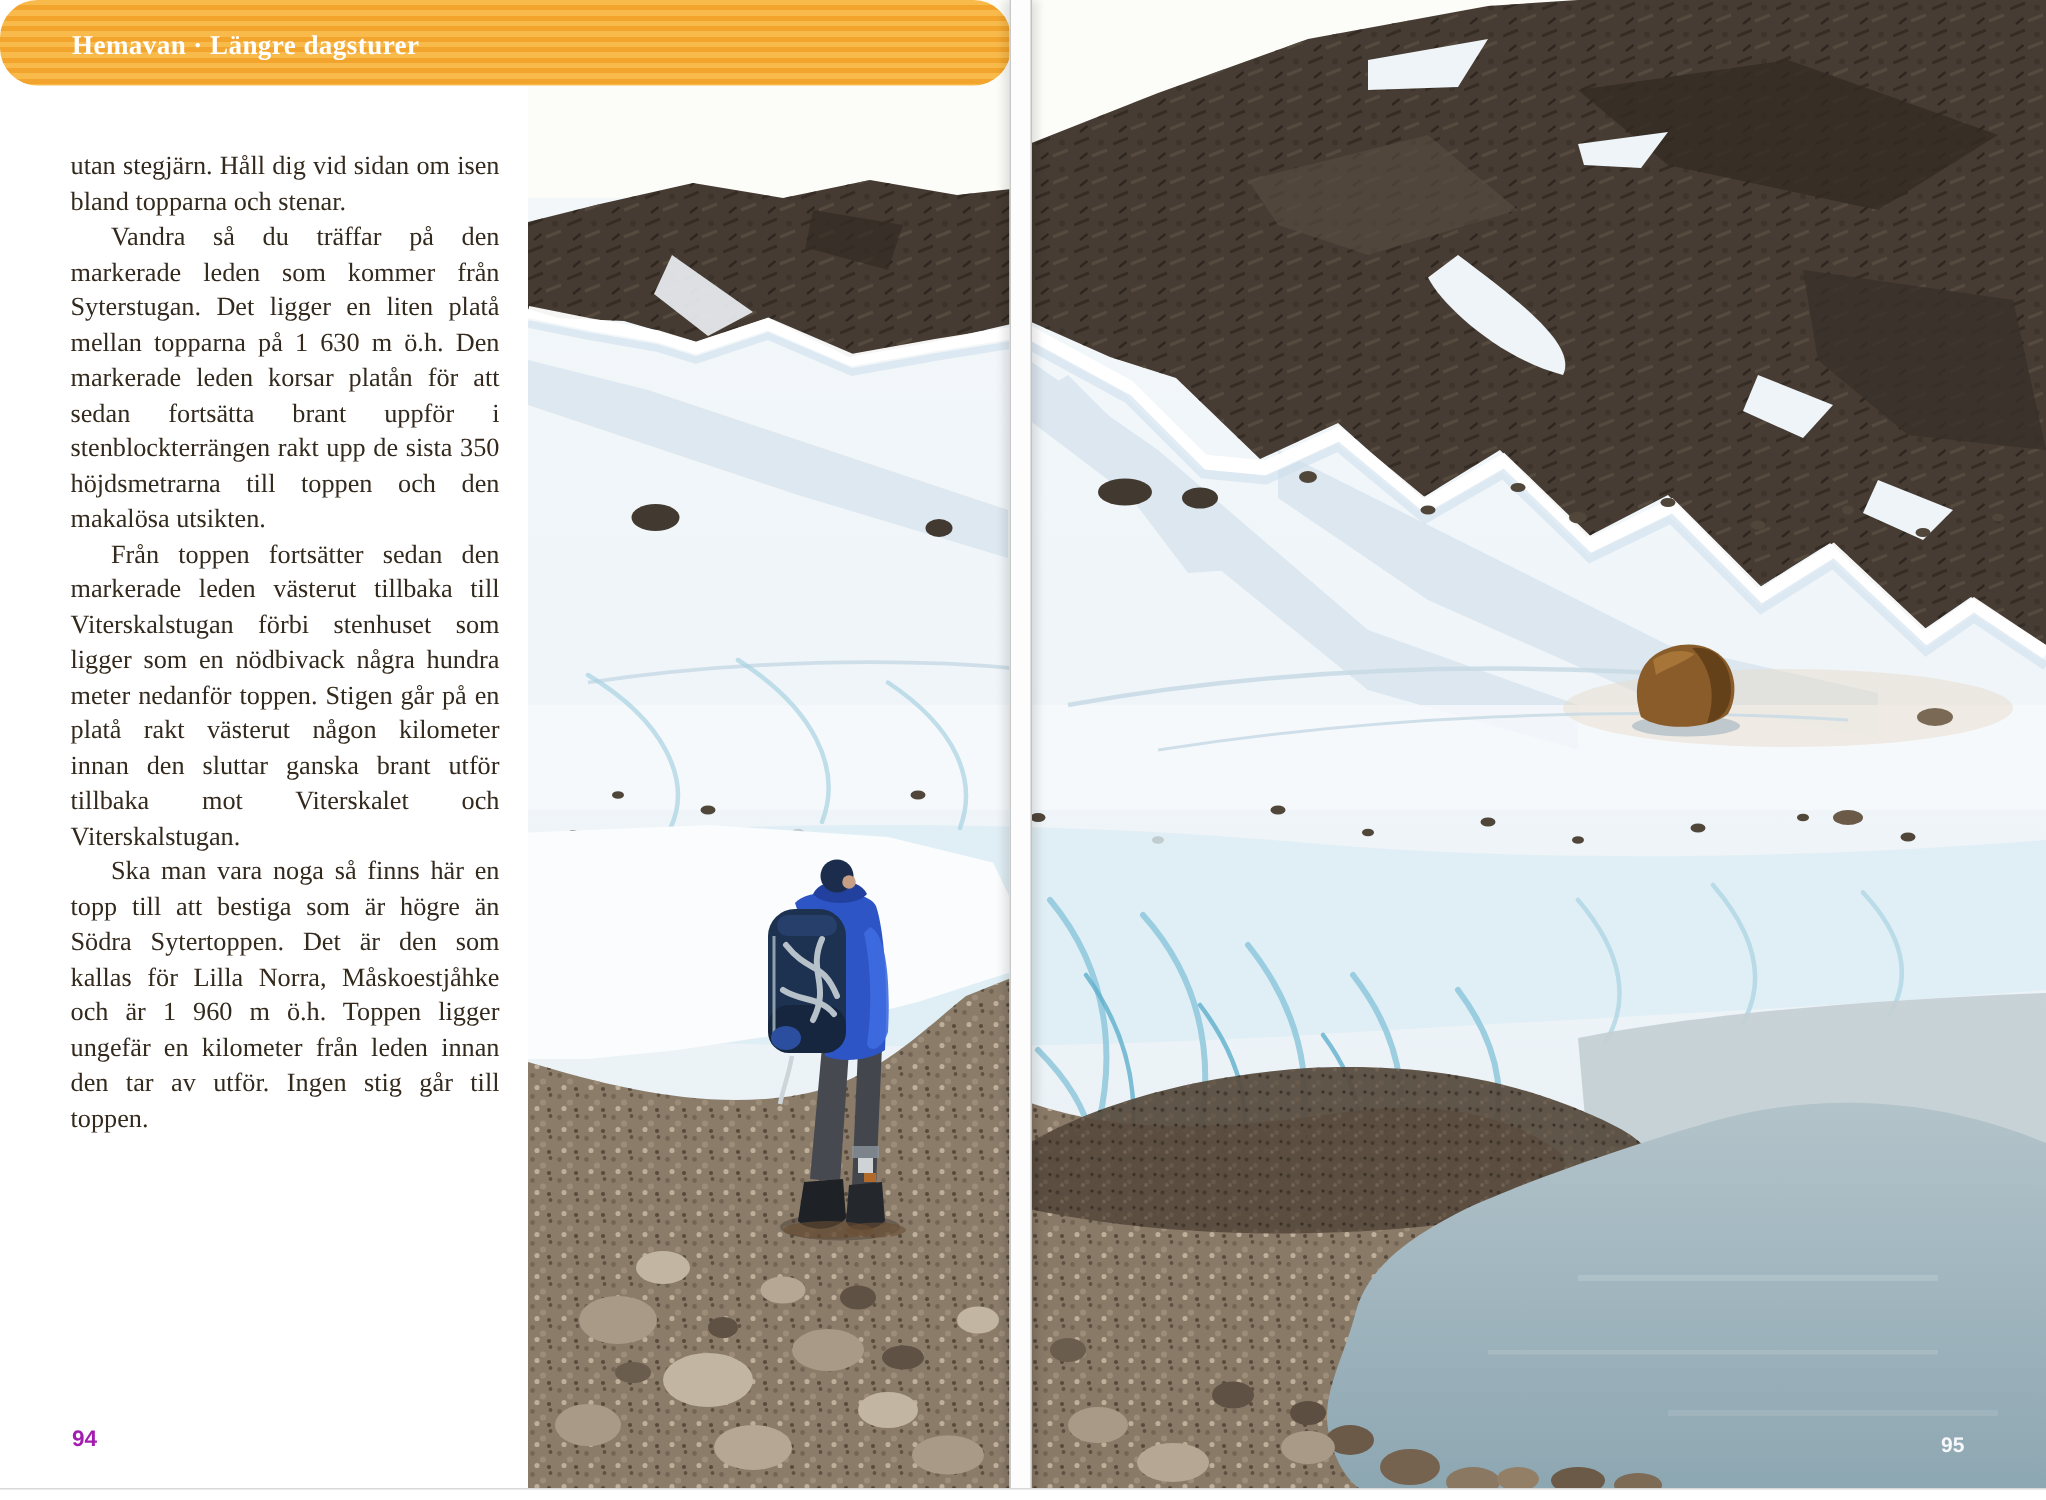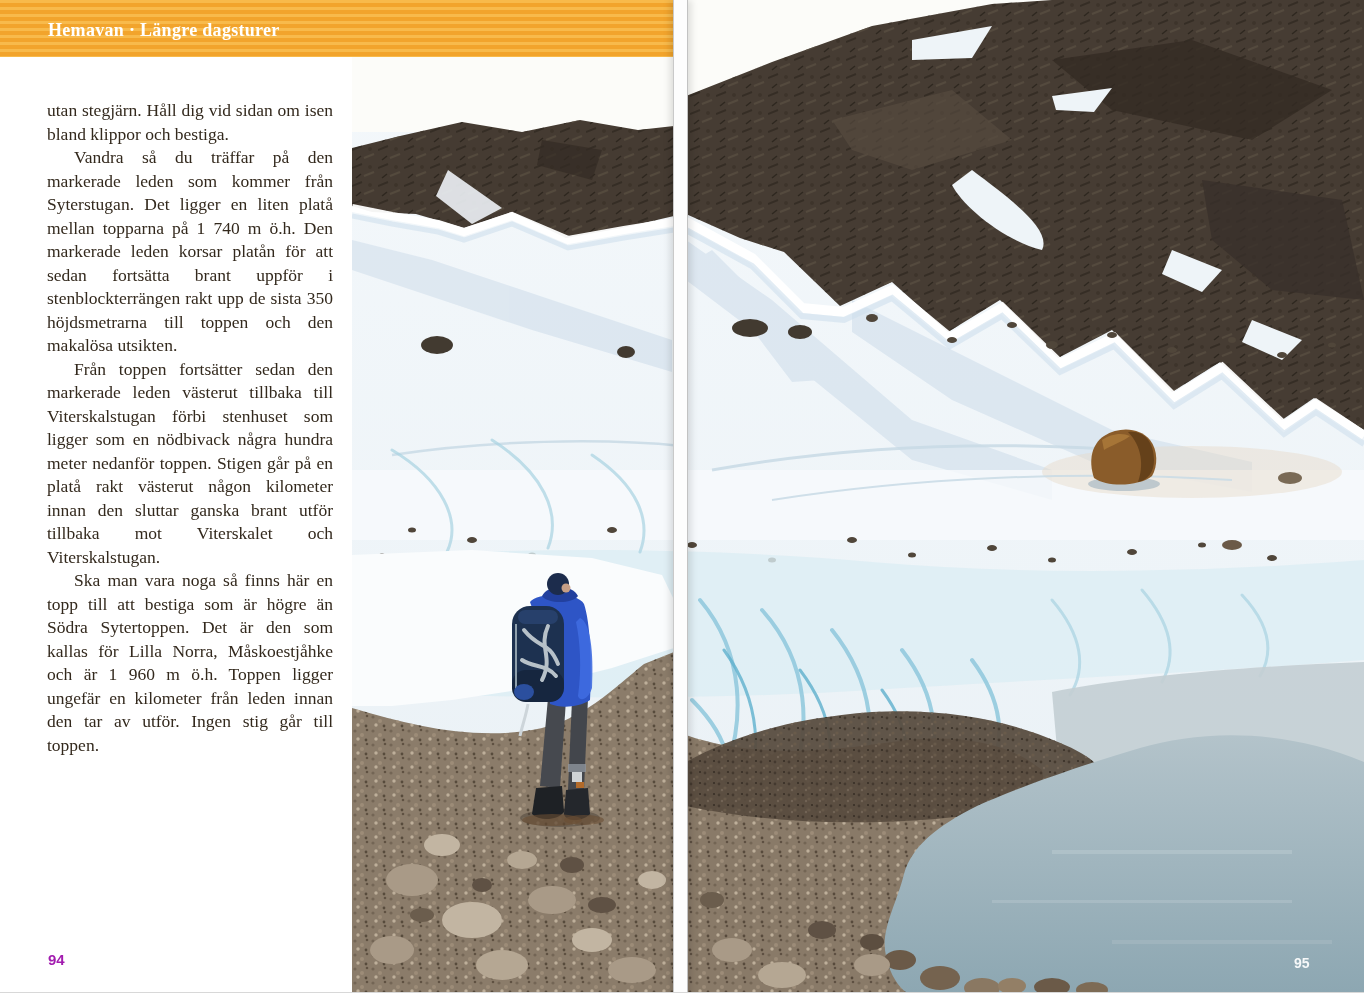--- a/index.html
+++ b/index.html
@@ -6,20 +6,21 @@
   body{
     width:1364px;height:1000px;position:relative;overflow:hidden;
     background:#ffffff;font-family:"Liberation Serif",serif;
   }
   .left-page{position:absolute;left:0;top:0;width:352px;height:1000px;background:#ffffff;}
   .photo{position:absolute;left:352px;top:0;width:1012px;height:992px;}
   .photo svg{display:block;width:1012px;height:992px;}
   .header-bar{
     position:absolute;left:0;top:0;width:674px;height:57px;
     background:repeating-linear-gradient(180deg,#f8ba4b 0px,#f8ba4b 3.5px,#f2a42c 3.5px,#f2a42c 7px);
+    border-radius:25px;
   }
   .header-title{
     display:block;padding:20px 0 0 48px;
     font-family:"Liberation Serif",serif;font-weight:bold;font-size:18px;
     color:#ffffff;letter-spacing:.3px;
   }
   .article{
     position:absolute;left:47px;top:99px;width:286px;
     font-size:17.5px;line-height:23.5px;color:#33291d;
     text-align:justify;
@@ -299,22 +300,22 @@
         </g>
         <path d="M164,624 L164,690" stroke="#8fa0ad" stroke-width="2" fill="none"></path>
         <ellipse cx="172" cy="692" rx="10" ry="8" fill="#2b4f9e"></ellipse>
         <path d="M176,704 C174,716 170,726 168,736" stroke="#cdd5da" stroke-width="3" fill="none"></path>
       </g>
     </svg>
   </div>
 
   <div class="left-page">
     <div class="article">
-      <p>utan stegjärn. Håll dig vid sidan om isen bland klippor och bestiga.</p>
-      <p>Vandra så du träffar på den markerade leden som kommer från Syterstugan. Det ligger en liten platå mellan topparna på 1 740 m ö.h. Den markerade leden korsar platån för att sedan fortsätta brant uppför i stenblockterrängen rakt upp de sista 350 höjdsmetrarna till toppen och den makalösa utsikten.</p>
+      <p>utan stegjärn. Håll dig vid sidan om isen bland topparna och stenar.</p>
+      <p>Vandra så du träffar på den markerade leden som kommer från Syterstugan. Det ligger en liten platå mellan topparna på 1 630 m ö.h. Den markerade leden korsar platån för att sedan fortsätta brant uppför i stenblockterrängen rakt upp de sista 350 höjdsmetrarna till toppen och den makalösa utsikten.</p>
       <p>Från toppen fortsätter sedan den markerade leden västerut tillbaka till Viterskalstugan förbi stenhuset som ligger som en nödbivack några hundra meter nedanför toppen. Stigen går på en platå rakt västerut någon kilometer innan den sluttar ganska brant utför tillbaka mot Viterskalet och Viterskalstugan.</p>
       <p>Ska man vara noga så finns här en topp till att bestiga som är högre än Södra Sytertoppen. Det är den som kallas för Lilla Norra, Måskoestjåhke och är 1 960 m ö.h. Toppen ligger ungefär en kilometer från leden innan den tar av utför. Ingen stig går till toppen.</p>
     </div>
     <div class="pagenum-left">94</div>
   </div>
 
   <div class="header-bar">
     <span class="header-title">Hemavan · Längre dagsturer</span>
   </div>
 

